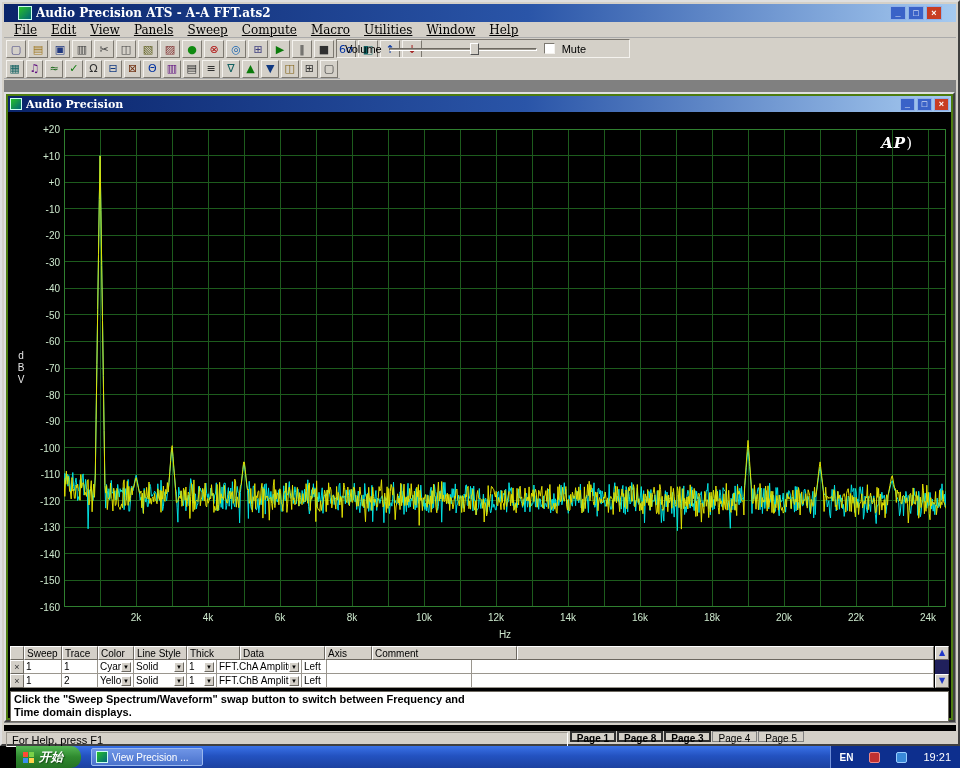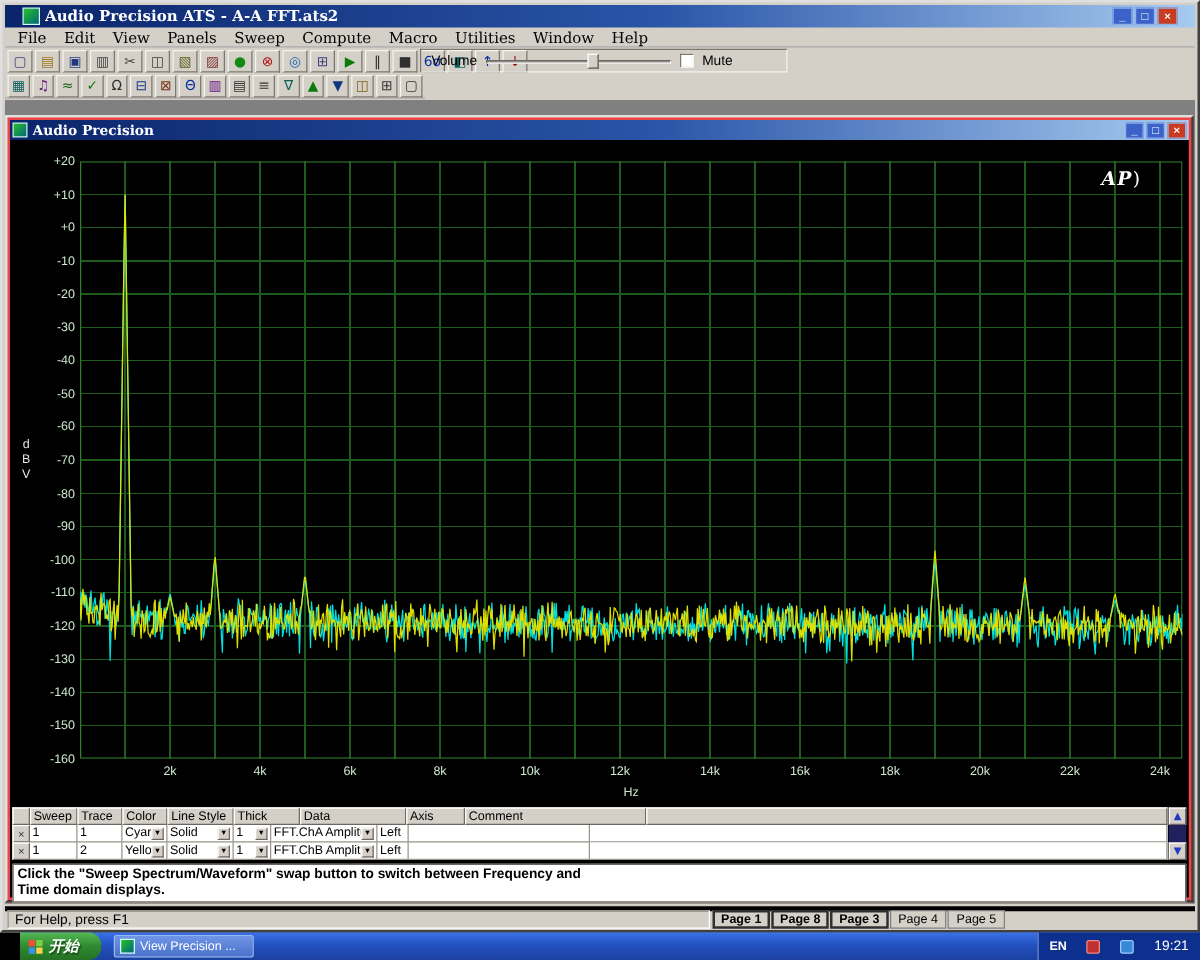--- a/index.html
+++ b/index.html
@@ -15,38 +15,38 @@
   .winbtns{display:flex;gap:2px;}
   .winbtn{width:16px;height:14px;background:#3a62c8;color:#fff;border:1px solid #8fb0e8;
           font:bold 9px "Liberation Sans",sans-serif;display:flex;align-items:center;justify-content:center;cursor:default;}
   .winbtn.close{background:#c83c22;}
   .childbar .winbtn{width:15px;height:13px;}
   .app-icon{width:14px;height:14px;flex:none;background:linear-gradient(135deg,#28c028,#006878);border:1px solid #cfe;}
   .app-icon.tiny{width:12px;height:12px;}
   
   .menubar{position:absolute;left:2px;top:21px;right:2px;height:15px;background:#d4d0c8;
            display:flex;align-items:center;gap:2px;padding:0 4px;border-bottom:1px solid #aaa;}
-  .menu-item{font:12px "DejaVu Serif",serif;padding:0 6px;color:#000;}
+  .menu-item{font:12px "DejaVu Serif",serif;padding:0 6px;color:#000;text-decoration:underline;}
   .toolbar{position:absolute;display:flex;gap:2px;align-items:center;padding:1px 2px;}
   .tb1{left:2px;top:37px;right:330px;height:20px;}
   .tb2{left:2px;top:57px;width:336px;height:20px;border-bottom:1px solid #aaa;}
   .tbtn{width:20px;height:18px;background:#d4d0c8;border:1px solid;border-color:#f4f2ee #7c7870 #7c7870 #f4f2ee;
         font:11px "DejaVu Sans",sans-serif;display:flex;align-items:center;justify-content:center;overflow:hidden;}
   .volbox{position:absolute;left:334px;top:37px;width:294px;height:19px;
           border:1px solid;border-color:#7c7870 #f4f2ee #f4f2ee #7c7870;
           display:flex;align-items:center;gap:7px;padding:0 8px;font:11px "Liberation Sans",sans-serif;color:#000;}
   .slider{position:relative;width:148px;height:14px;flex:none;}
   .track{position:absolute;left:0;right:0;top:6px;height:3px;background:#9a968e;
          border:1px solid;border-color:#6c6860 #fff #fff #6c6860;}
   .thumb{position:absolute;top:1px;width:9px;height:12px;background:#d4d0c8;
          border:1px solid;border-color:#fff #555 #555 #fff;}
   .chk{width:11px;height:11px;background:#fff;border:1px solid;border-color:#7c7870 #f4f2ee #f4f2ee #7c7870;flex:none;}
   
   .mdi{position:absolute;left:2px;right:2px;top:78px;bottom:21px;background:#808080;}
-  .childwin{position:absolute;left:0;top:12px;right:1px;height:630px;background:#ef4444;
+  .childwin{position:absolute;left:0;top:12px;right:1px;height:630px;background:#4d7c0f;
             border:2px solid;border-color:#dfdfdf #404040 #404040 #dfdfdf;}
   .childbar{position:absolute;left:2px;top:2px;right:2px;height:16px;
             background:linear-gradient(90deg,#0a246a,#2a55a8 55%,#a6caf0);
             display:flex;align-items:center;gap:4px;padding:0 2px;}
   .childbar .title-text{font:bold 11px "DejaVu Serif",serif;}
   .childbody{position:absolute;left:2px;top:18px;right:2px;bottom:2px;background:#000;}
   
   #plot-svg{position:absolute;left:56px;top:17px;width:882px;height:478px;background:#000;}
   .ytick{position:absolute;left:6px;width:46px;text-align:right;color:#cde8cd;font:10px "Liberation Sans",sans-serif;}
   .xtick{position:absolute;top:500px;width:32px;text-align:center;color:#cde8cd;font:10px "Liberation Sans",sans-serif;}
@@ -70,21 +70,21 @@
   .tscroll{position:absolute;right:2px;top:534px;width:14px;height:42px;background:#20205c;
            display:flex;flex-direction:column;justify-content:space-between;}
   .sbtn{height:14px;background:#d4d0c8;border:1px solid;border-color:#fff #6c6860 #6c6860 #fff;
         font:8px "DejaVu Sans",sans-serif;color:#2038c8;text-align:center;line-height:12px;}
   
   .commentbox{position:absolute;left:2px;top:579px;right:2px;height:31px;background:#fff;
               border:1px solid #6c6860;padding:1px 3px;}
   .commenttext{font:bold 11px "Liberation Sans",sans-serif;color:#000;max-width:470px;line-height:13px;}
   
   .statusbar{position:absolute;left:2px;right:2px;bottom:2px;height:17px;background:#d4d0c8;
-             display:flex;align-items:center;border-top:4px solid #000000;}
+             display:flex;border-top:6px solid #000000;}
   .helptext{flex:1;font:11px "Liberation Sans",sans-serif;color:#000;height:15px;margin:1px 2px;
             padding:1px 5px;border:1px solid;border-color:#9a968e #fff #fff #9a968e;}
   .pagetabs{display:flex;gap:1px;margin-right:152px;}
   .pagetab{font:10px "Liberation Sans",sans-serif;color:#000;background:#d4d0c8;
            border:1px solid #808080;padding:1px 6px;}
   .pagetab.bold{font-weight:bold;border:2px solid #303030;padding:0 5px;}
   
   .taskbar{position:absolute;left:16px;right:0;bottom:0;height:22px;
            background:linear-gradient(#3a72e8,#2352c0 45%,#1c41a0);display:flex;align-items:center;}
   .startbtn{height:22px;flex:none;display:flex;align-items:center;gap:5px;padding:0 18px 0 7px;

